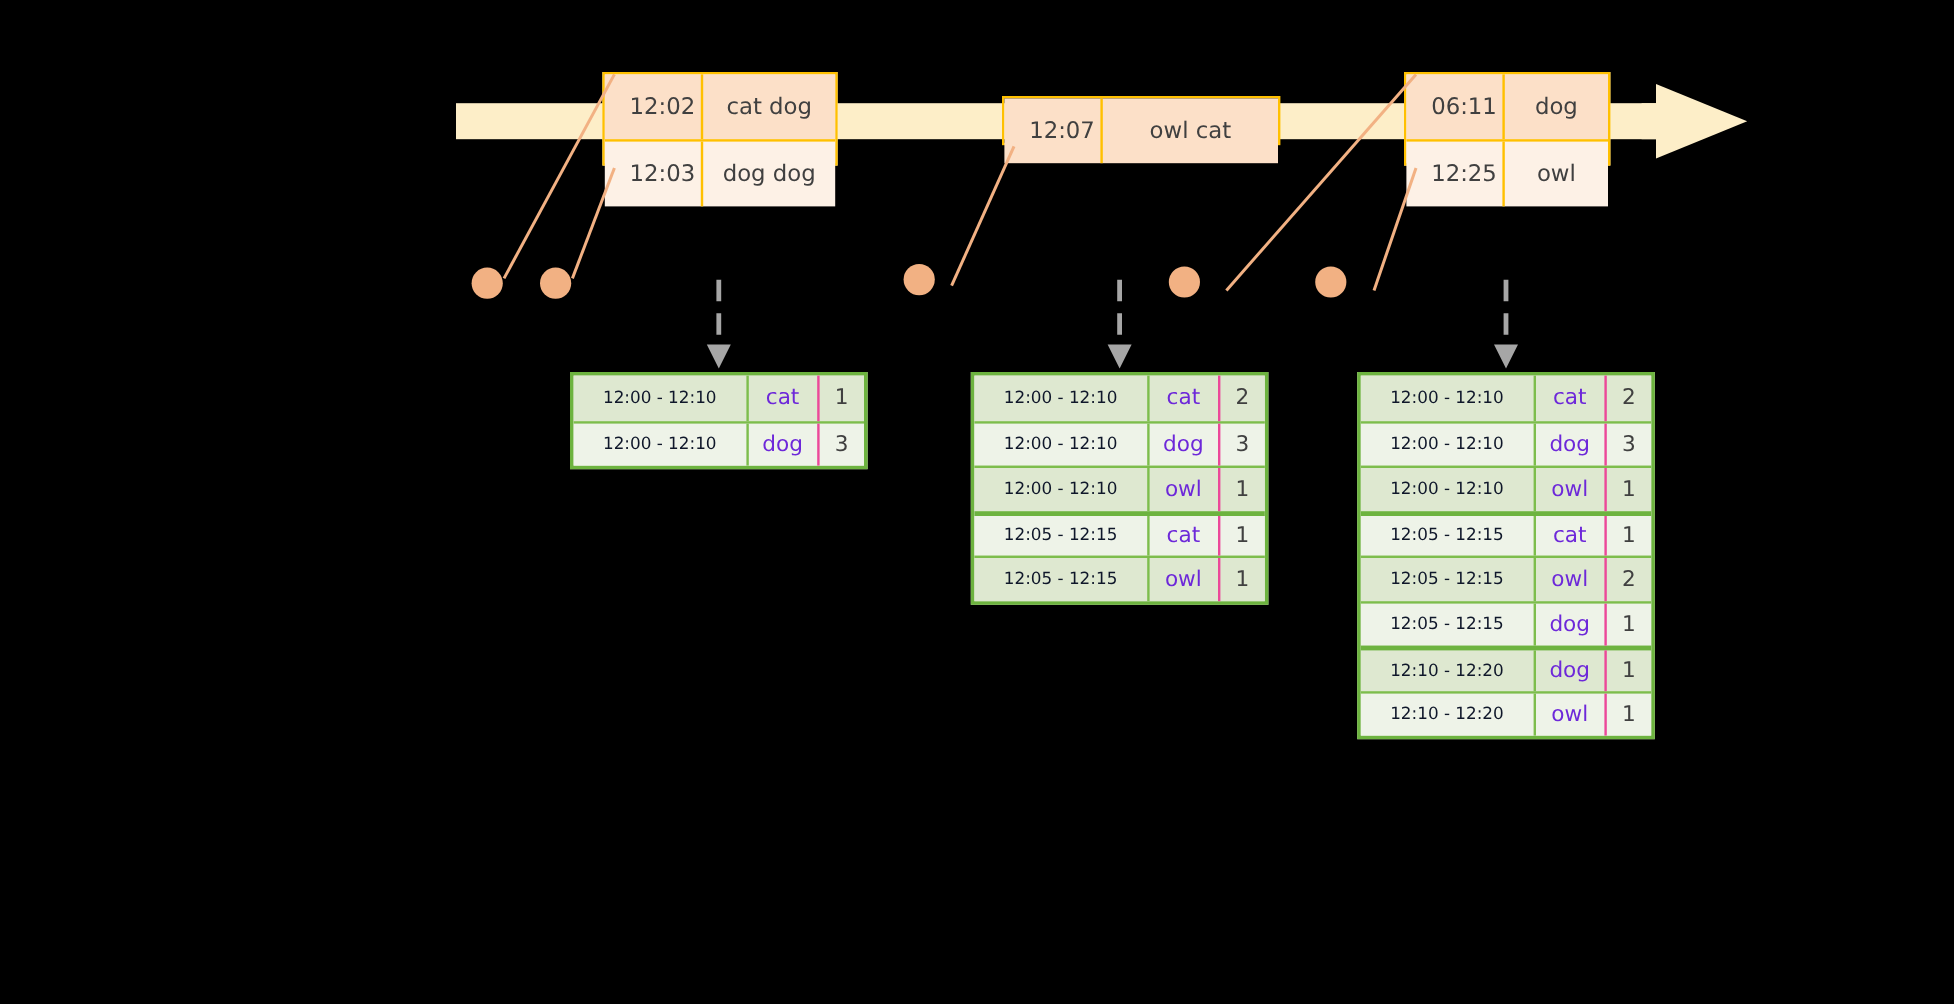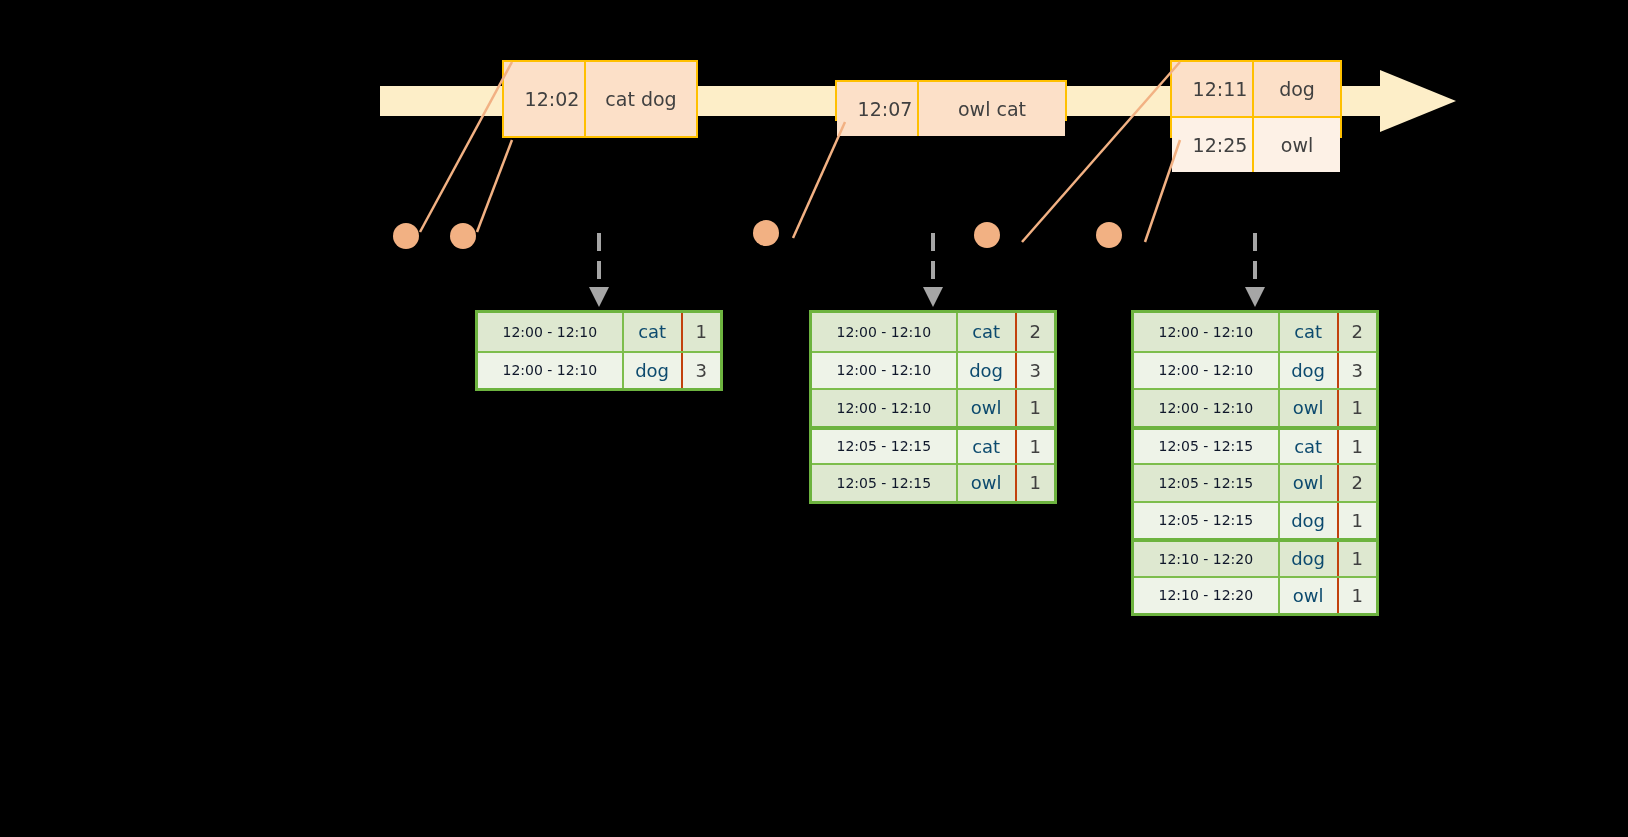--- a/index.html
+++ b/index.html
@@ -81,22 +81,22 @@
   .res-row.group-break{border-top:4px solid #6db33f;}
   .res-window{
     width:148px;box-sizing:border-box;
     display:flex;align-items:center;justify-content:center;
     font-size:14px;color:#0f172a;
     border-right:2px solid #7dbd4c;
   }
   .res-key{
     width:60px;box-sizing:border-box;
     display:flex;align-items:center;justify-content:center;
-    font-size:18px;color:#0c4a6e;
-    border-right:2px solid #c2410c;
+    font-size:18px;color:#6d28d9;
+    border-right:2px solid #ec4899;
   }
   .res-count{
     width:38px;box-sizing:border-box;
     display:flex;align-items:center;justify-content:center;
     font-size:18px;color:#404040;
   }
   #tbl1{left:475px;top:310px;width:248px;}
   #tbl2{left:809px;top:310px;width:248px;}
   #tbl3{left:1131px;top:310px;width:248px;}
 
@@ -110,32 +110,36 @@
 
   <div class="timeline-bar"></div>
   <div class="timeline-head-stem"></div>
   <div class="timeline-head"></div>
 
   <div class="evt-box" id="evt1">
     <div class="evt-row shade-a">
       <div class="evt-time">12:02</div>
       <div class="evt-words">cat dog</div>
     </div>
+    <div class="evt-row shade-b">
+      <div class="evt-time">12:03</div>
+      <div class="evt-words">dog dog</div>
+    </div>
   </div>
 
   <div class="evt-box" id="evt2">
     <div class="evt-row shade-a">
       <div class="evt-time">12:07</div>
       <div class="evt-words">owl cat</div>
     </div>
   </div>
 
   <div class="evt-box" id="evt3">
     <div class="evt-row shade-a">
-      <div class="evt-time">12:11</div>
+      <div class="evt-time">06:11</div>
       <div class="evt-words">dog</div>
     </div>
     <div class="evt-row shade-b">
       <div class="evt-time">12:25</div>
       <div class="evt-words">owl</div>
     </div>
   </div>
 
   <svg class="connector-svg" viewBox="0 0 1628 837">
     <line x1="420" y1="232" x2="512" y2="62" stroke="#f2b183" stroke-width="2.5"></line>

